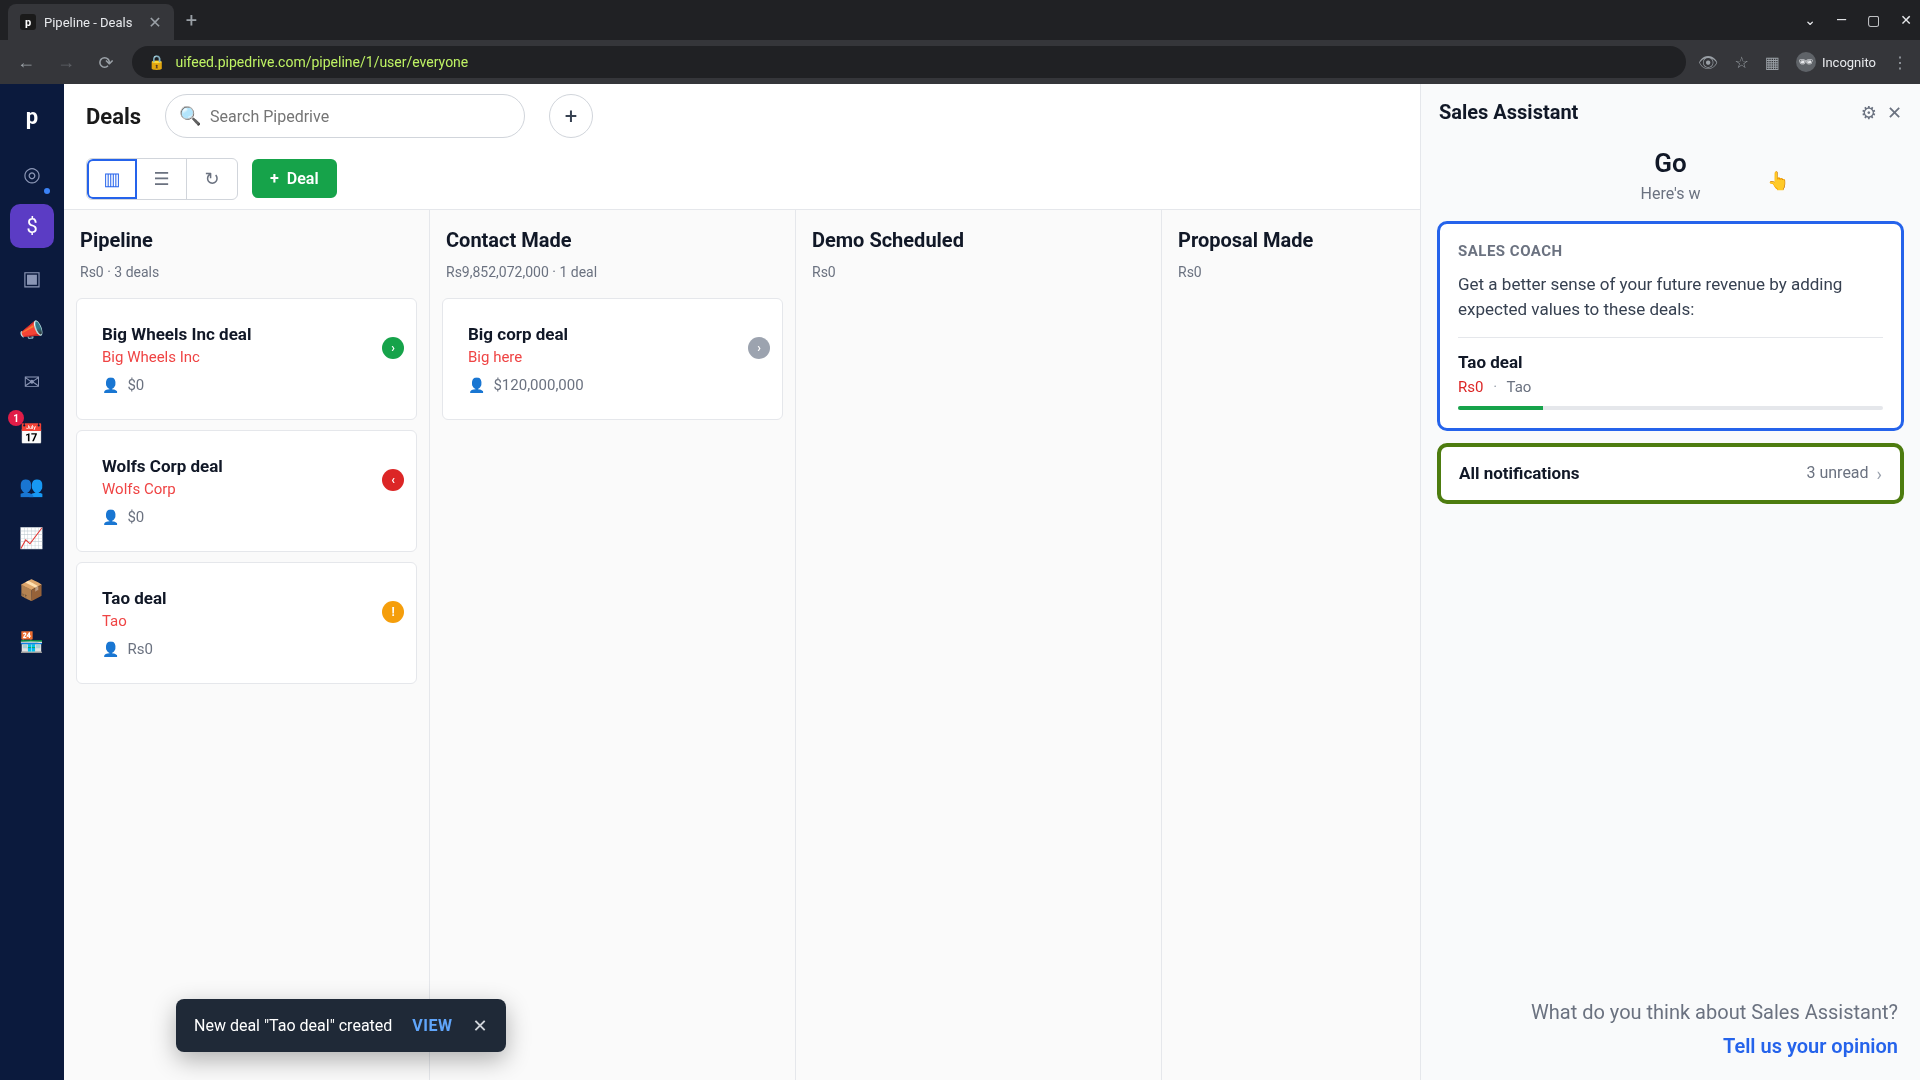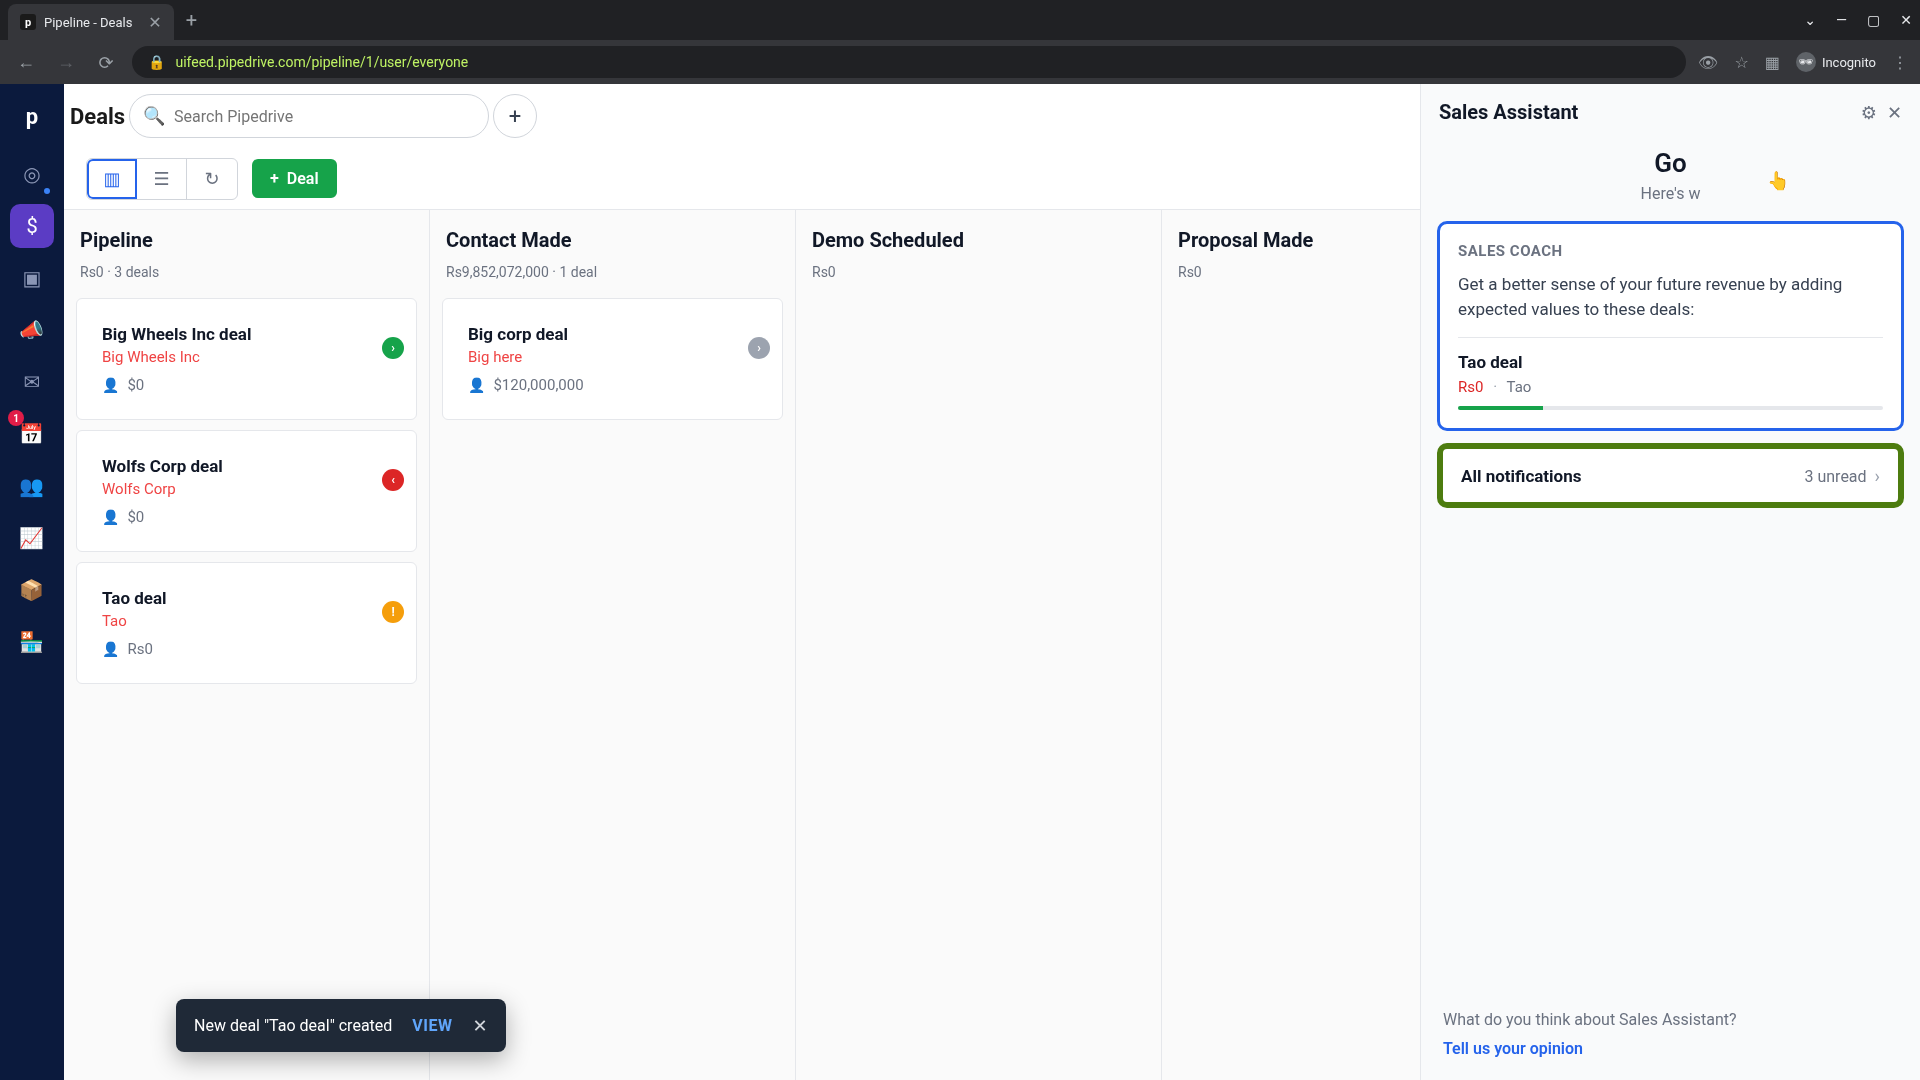--- a/index.html
+++ b/index.html
@@ -25,21 +25,21 @@
 
 .app{display:flex;height:calc(1080px - 84px)}
 .left-nav{width:64px;background:linear-gradient(#0b1a3d,#0b1a3d);display:flex;flex-direction:column;align-items:center;padding-top:12px;gap:8px;position:relative}
 .left-nav .logo{width:40px;height:40px;display:flex;align-items:center;justify-content:center;color:#fff;font-size:22px;font-weight:bold;margin-bottom:8px}
 .nav-icon{width:44px;height:44px;border-radius:10px;display:flex;align-items:center;justify-content:center;color:#8b96b5;font-size:20px;cursor:pointer;position:relative}
 .nav-icon.active{background:#5b3cc4;color:#fff}
 .nav-badge{position:absolute;top:-2px;left:-2px;background:#e11d48;color:#fff;font-size:10px;font-weight:bold;width:16px;height:16px;border-radius:50%;display:flex;align-items:center;justify-content:center}
 .nav-dot{position:absolute;bottom:2px;right:4px;width:6px;height:6px;border-radius:50%;background:#3b82f6}
 
 .main{flex:1;display:flex;flex-direction:column;background:#fff;position:relative}
-.topbar{height:64px;display:flex;align-items:center;padding:0 6px;gap:4px}
+.topbar{height:64px;display:flex;align-items:center;padding:0 22px;gap:24px}
 .page-title{font-size:22px;font-weight:700;color:#1a1a1a}
 .search-wrap{margin-left:auto;margin-right:auto;position:relative}
 .search{width:360px;height:44px;border:1px solid #d1d5db;border-radius:22px;padding:0 18px 0 44px;font-size:16px;color:#6b7280;background:#fff}
 .search-icon{position:absolute;left:14px;top:11px;color:#6b7280;font-size:18px}
 .topbar-plus{width:44px;height:44px;border:1px solid #d1d5db;border-radius:50%;display:flex;align-items:center;justify-content:center;font-size:22px;color:#374151;cursor:pointer}
 .topbar-right{display:flex;align-items:center;gap:12px}
 .icon-circle{width:40px;height:40px;border-radius:50%;display:flex;align-items:center;justify-content:center;cursor:pointer;font-size:18px}
 .icon-circle.bulb{background:#dbeafe;color:#2563eb}
 .icon-circle.help{color:#6b7280;border:1px solid transparent}
 .avatar{width:40px;height:40px;border-radius:50%;background:#e5e7eb;display:flex;align-items:center;justify-content:center;font-size:14px;font-weight:600;color:#374151}
@@ -79,25 +79,25 @@
 .coach-label{font-size:15px;font-weight:700;color:#6b7280;letter-spacing:.5px}
 .coach-text{font-size:17px;color:#374151;margin-top:12px;line-height:1.45}
 .coach-deal{border-top:1px solid #e5e7eb;margin-top:16px;padding-top:14px}
 .coach-deal-title{font-size:17px;font-weight:700;color:#111827}
 .coach-deal-sub{margin-top:6px;font-size:15px}
 .coach-deal-sub .amt{color:#dc2626}
 .coach-deal-sub .sep{color:#9ca3af;margin:0 6px}
 .coach-deal-sub .org{color:#6b7280}
 .progress{height:4px;background:#e5e7eb;border-radius:2px;margin-top:10px;overflow:hidden}
 .progress-fill{height:100%;width:20%;background:#16a34a}
-.all-notif{margin:0 16px;background:#fff;border:6px solid #4d7c0f;border-radius:10px;padding:16px 18px;display:flex;align-items:flex-end;cursor:pointer}
+.all-notif{margin:0 16px;background:#fff;border:4px solid #4d7c0f;border-radius:10px;padding:16px 18px;display:flex;align-items:flex-start;cursor:pointer}
 .all-notif .label{font-size:17px;font-weight:700;color:#111827}
 .all-notif .count{margin-left:auto;font-size:16px;color:#6b7280}
 .all-notif .chev{margin-left:8px;color:#9ca3af;font-size:18px}
-.feedback{margin-top:auto;text-align:left;padding:22px;font-size:16px;color:#6b7280}
+.feedback{margin-top:auto;text-align:right;padding:22px;font-size:20px;color:#6b7280}
 .feedback a{display:block;color:#2563eb;font-weight:600;margin-top:10px;text-decoration:none;cursor:pointer}
 
 .tooltip{position:absolute;top:68px;right:36px;width:300px;background:#1e73e8;color:#fff;border-radius:8px;padding:16px 18px;z-index:20;box-shadow:0 6px 20px rgba(0,0,0,.25)}
 .tooltip::before{content:"";position:absolute;top:-8px;right:48px;border-left:8px solid transparent;border-right:8px solid transparent;border-bottom:8px solid #1e73e8}
 .tooltip-text{font-size:16px;line-height:1.4}
 .tooltip-btn{display:block;text-align:right;font-size:15px;font-weight:700;margin-top:12px;cursor:pointer;letter-spacing:.5px}
 .cursor-hand{position:absolute;top:86px;right:130px;font-size:18px;z-index:21}
 
 .toast{position:absolute;left:112px;bottom:28px;background:#1f2937;color:#fff;border-radius:8px;padding:16px 18px;display:flex;align-items:center;gap:20px;font-size:16px;box-shadow:0 8px 24px rgba(0,0,0,.3)}
 .toast .view{color:#60a5fa;font-weight:700;cursor:pointer;letter-spacing:.5px}

